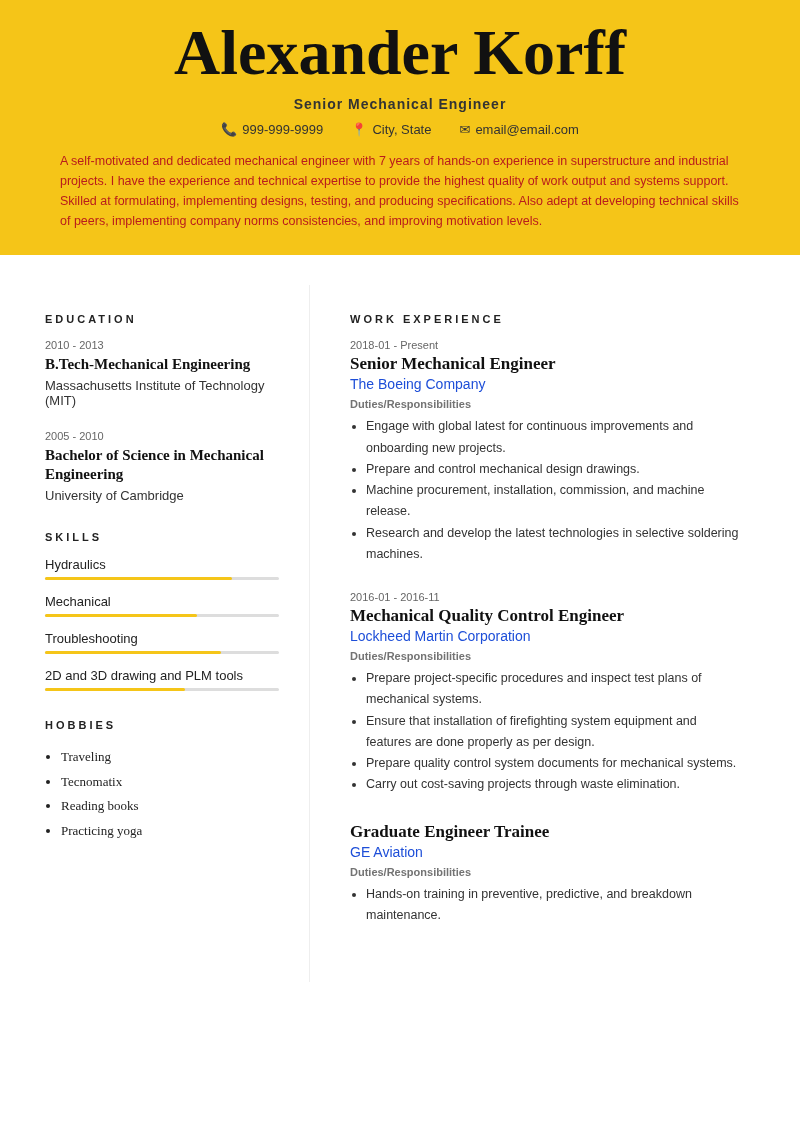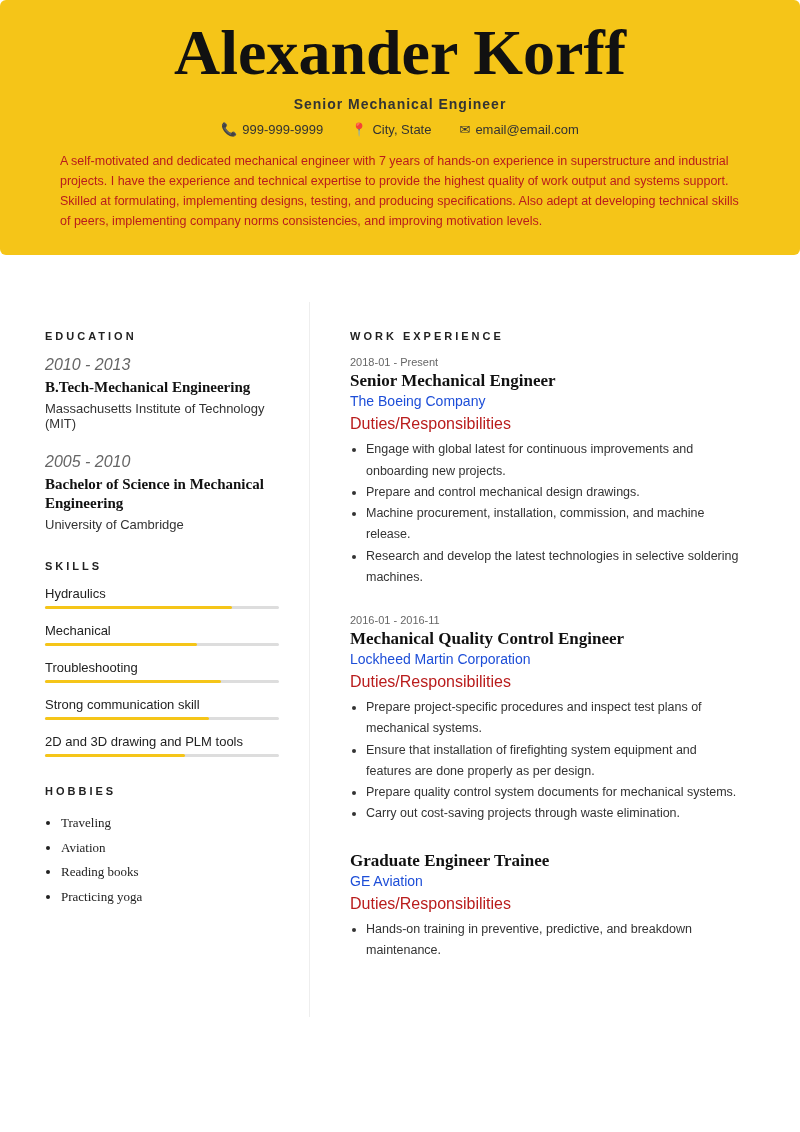--- a/index.html
+++ b/index.html
@@ -9,21 +9,20 @@
       width: 800px;
       min-height: 1132px;
       color: #222;
     }
 
     
     .header {
       background: #F5C518;
       padding: 0 0 24px 0;
       text-align: center;
-      border-radius: 6px;
     }
     .header-name {
       font-family: 'Georgia', serif;
       font-size: 64px;
       font-weight: bold;
       color: #111;
       padding: 18px 0 8px 0;
       line-height: 1.1;
     }
     .header-title {
@@ -55,21 +54,20 @@
       text-align: left;
       max-width: 680px;
       margin: 0 auto;
       font-family: Arial, sans-serif;
     }
 
     
     .main-body {
       display: flex;
       padding: 30px 15px 0 0;
-      margin-top: 17px;
     }
 
     
     .left-col {
       width: 310px;
       padding: 0 30px 30px 45px;
       border-right: 1px solid #eee;
     }
 
     
@@ -88,25 +86,24 @@
       text-transform: uppercase;
       margin-bottom: 14px;
       margin-top: 28px;
     }
 
     
     .edu-item {
       margin-bottom: 22px;
     }
     .edu-years {
-      font-size: 16px;
+      font-size: 11px;
       color: #666;
       font-family: Arial, sans-serif;
       margin-bottom: 4px;
-      font-style: italic;
     }
     .edu-degree {
       font-size: 15px;
       font-weight: bold;
       color: #111;
       font-family: 'Georgia', serif;
       line-height: 1.3;
       margin-bottom: 3px;
     }
     .edu-school {
@@ -164,23 +161,23 @@
       font-family: 'Georgia', serif;
       margin-bottom: 2px;
     }
     .work-company {
       font-size: 14px;
       color: #1d4ed8;
       font-family: Arial, sans-serif;
       margin-bottom: 6px;
     }
     .work-duties-label {
-      font-size: 16px;
-      font-weight: normal;
-      color: #b91c1c;
+      font-size: 11px;
+      font-weight: bold;
+      color: #737373;
       font-family: Arial, sans-serif;
       margin-bottom: 6px;
     }
     .work-duties-list {
       list-style: disc;
       padding-left: 16px;
       font-family: Arial, sans-serif;
       font-size: 12.5px;
       color: #333;
       line-height: 1.7;
@@ -244,38 +241,32 @@
         <div class="skill-bar-fill" style="width:65%"></div>
       </div>
     </div>
         <div class="skill-item">
       <div class="skill-name">Troubleshooting</div>
       <div class="skill-bar-bg">
         <div class="skill-bar-fill" style="width:75%"></div>
       </div>
     </div>
         <div class="skill-item">
-      <div class="skill-name">Strong communication skill</div>
-      <div class="skill-bar-bg">
-        <div class="skill-bar-fill" style="width:70%"></div>
-      </div>
-    </div>
-        <div class="skill-item">
       <div class="skill-name">2D and 3D drawing and PLM tools</div>
       <div class="skill-bar-bg">
         <div class="skill-bar-fill" style="width:60%"></div>
       </div>
     </div>
       </div>
 
     <div class="section-title">HOBBIES</div>
     <ul class="hobbies-list" id="hobbies-list">
 
     <li>Traveling</li>
-        <li>Aviation</li>
+        <li>Tecnomatix</li>
         <li>Reading books</li>
         <li>Practicing yoga</li>
       </ul>
 
   </div>
 
   <div class="right-col">
     <div class="section-title">WORK EXPERIENCE</div>
     <div id="work-list">
 

